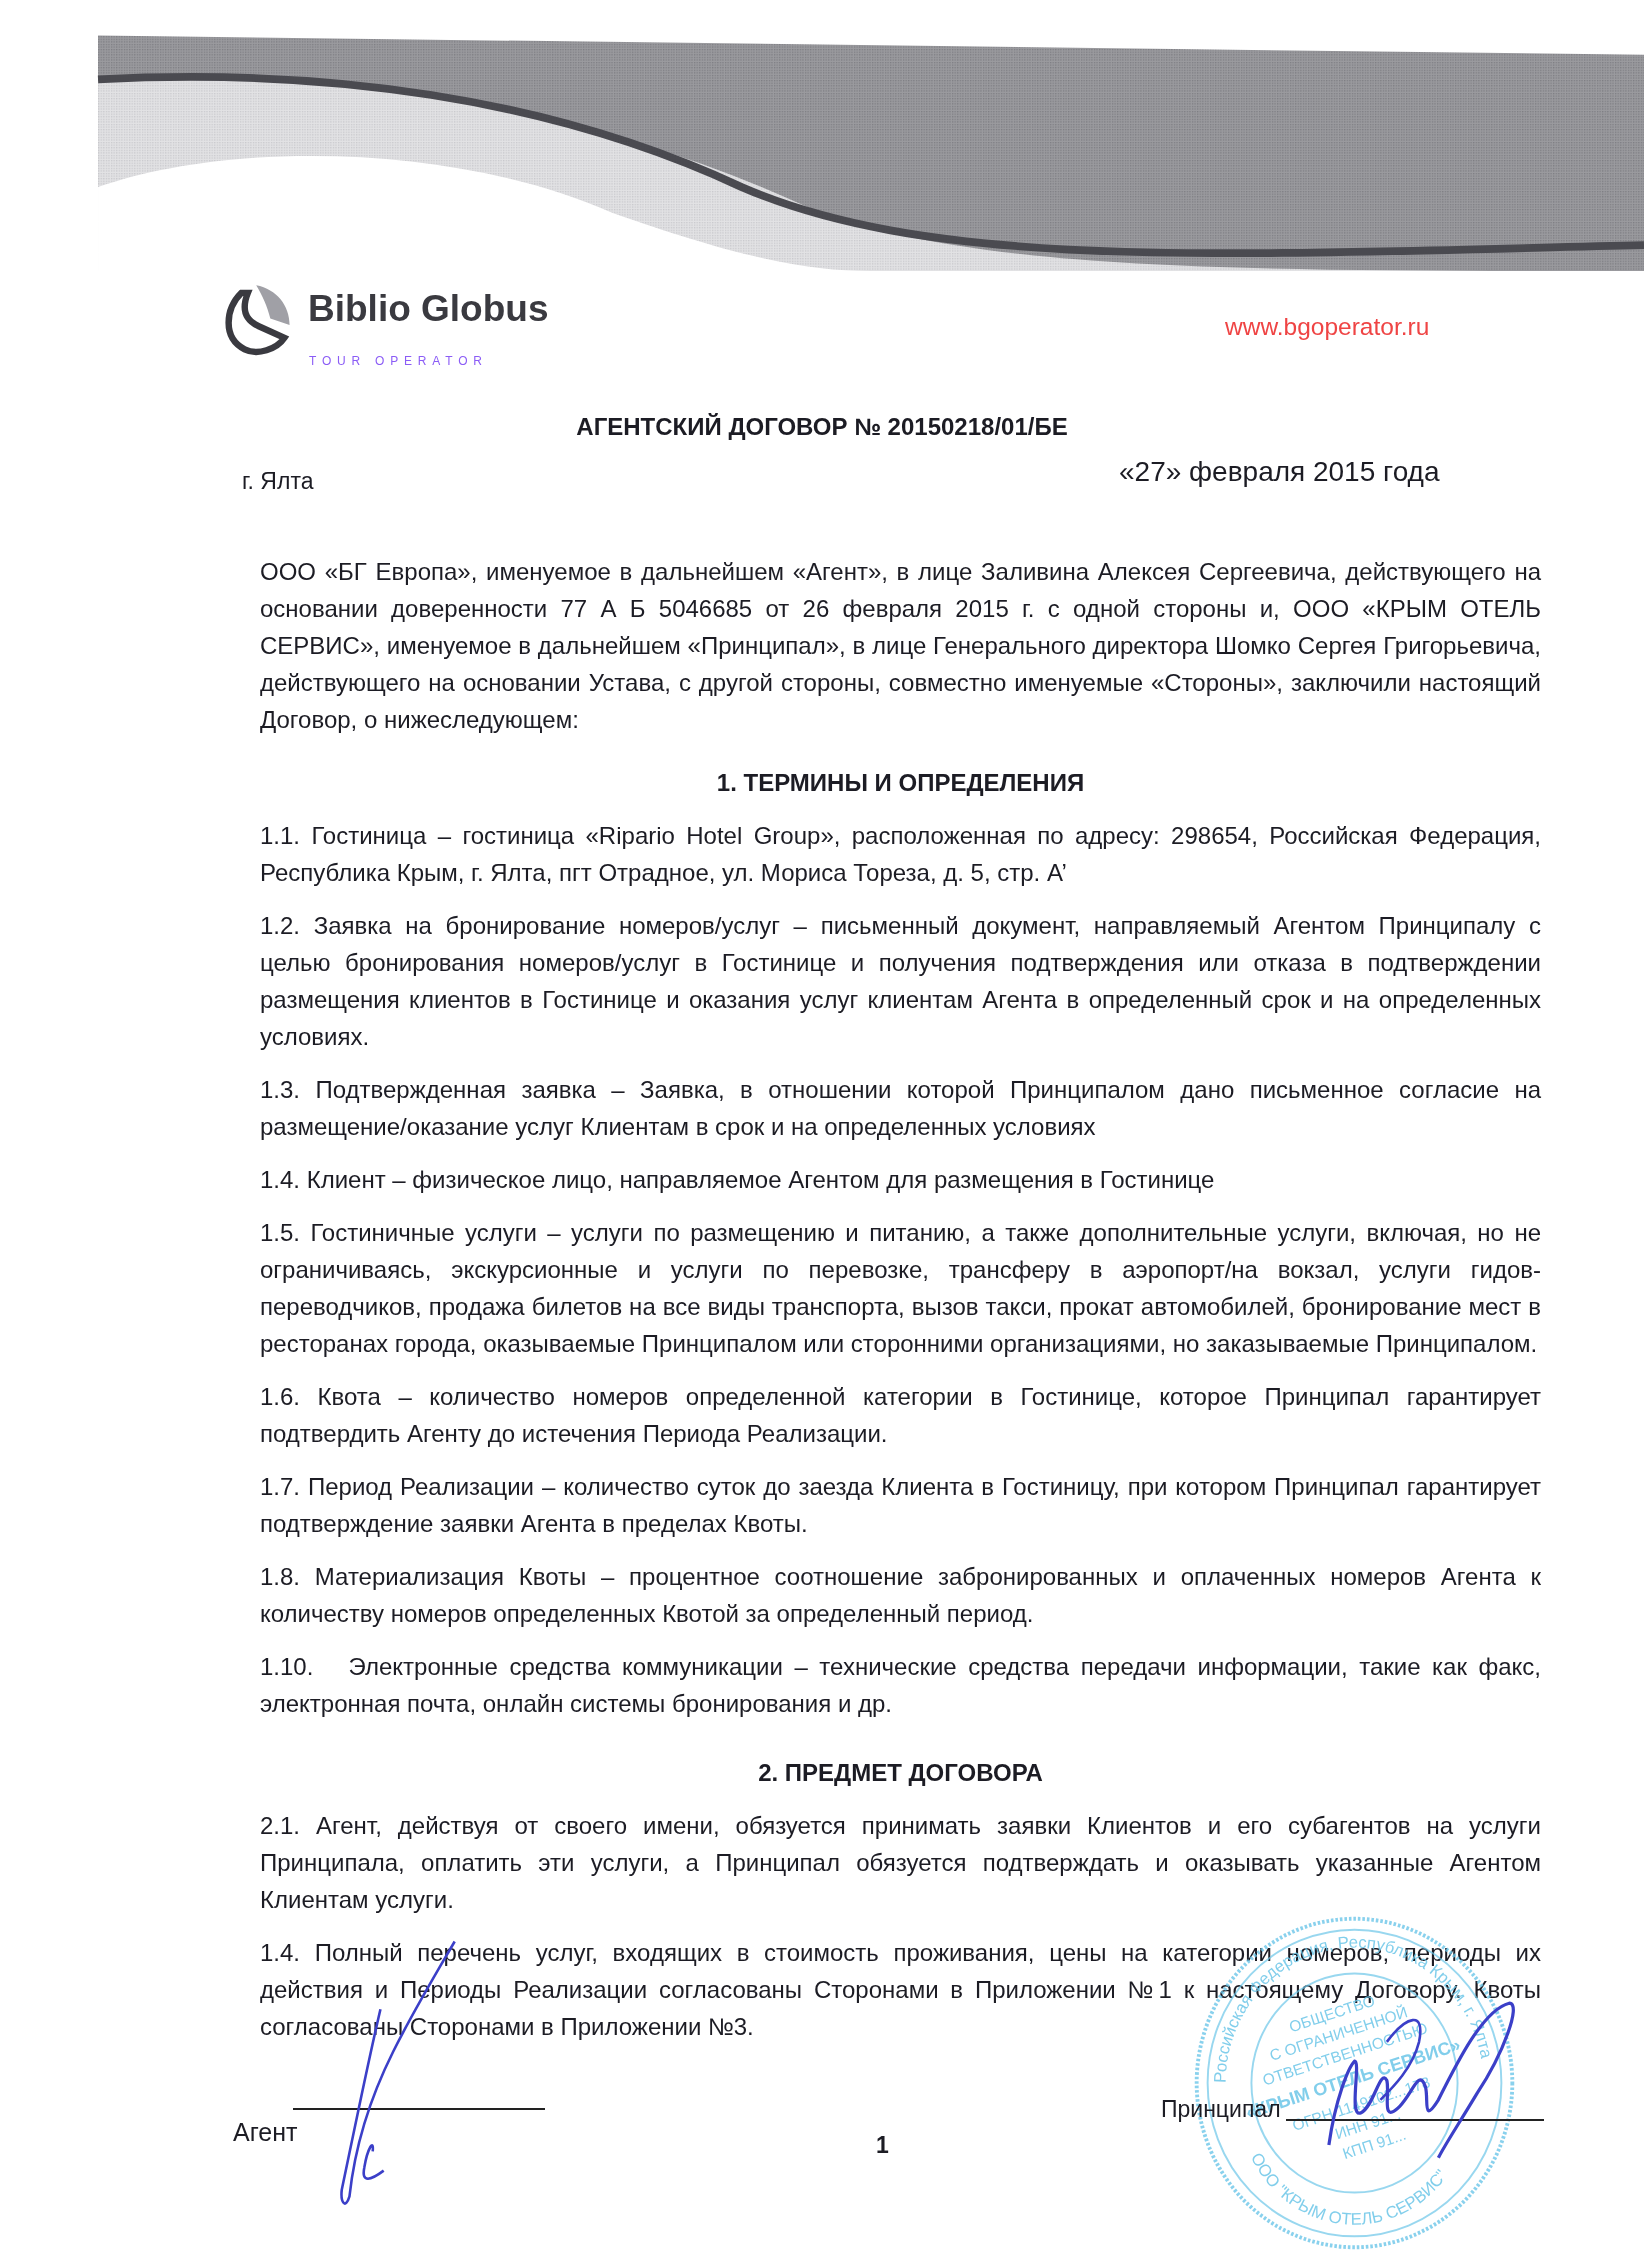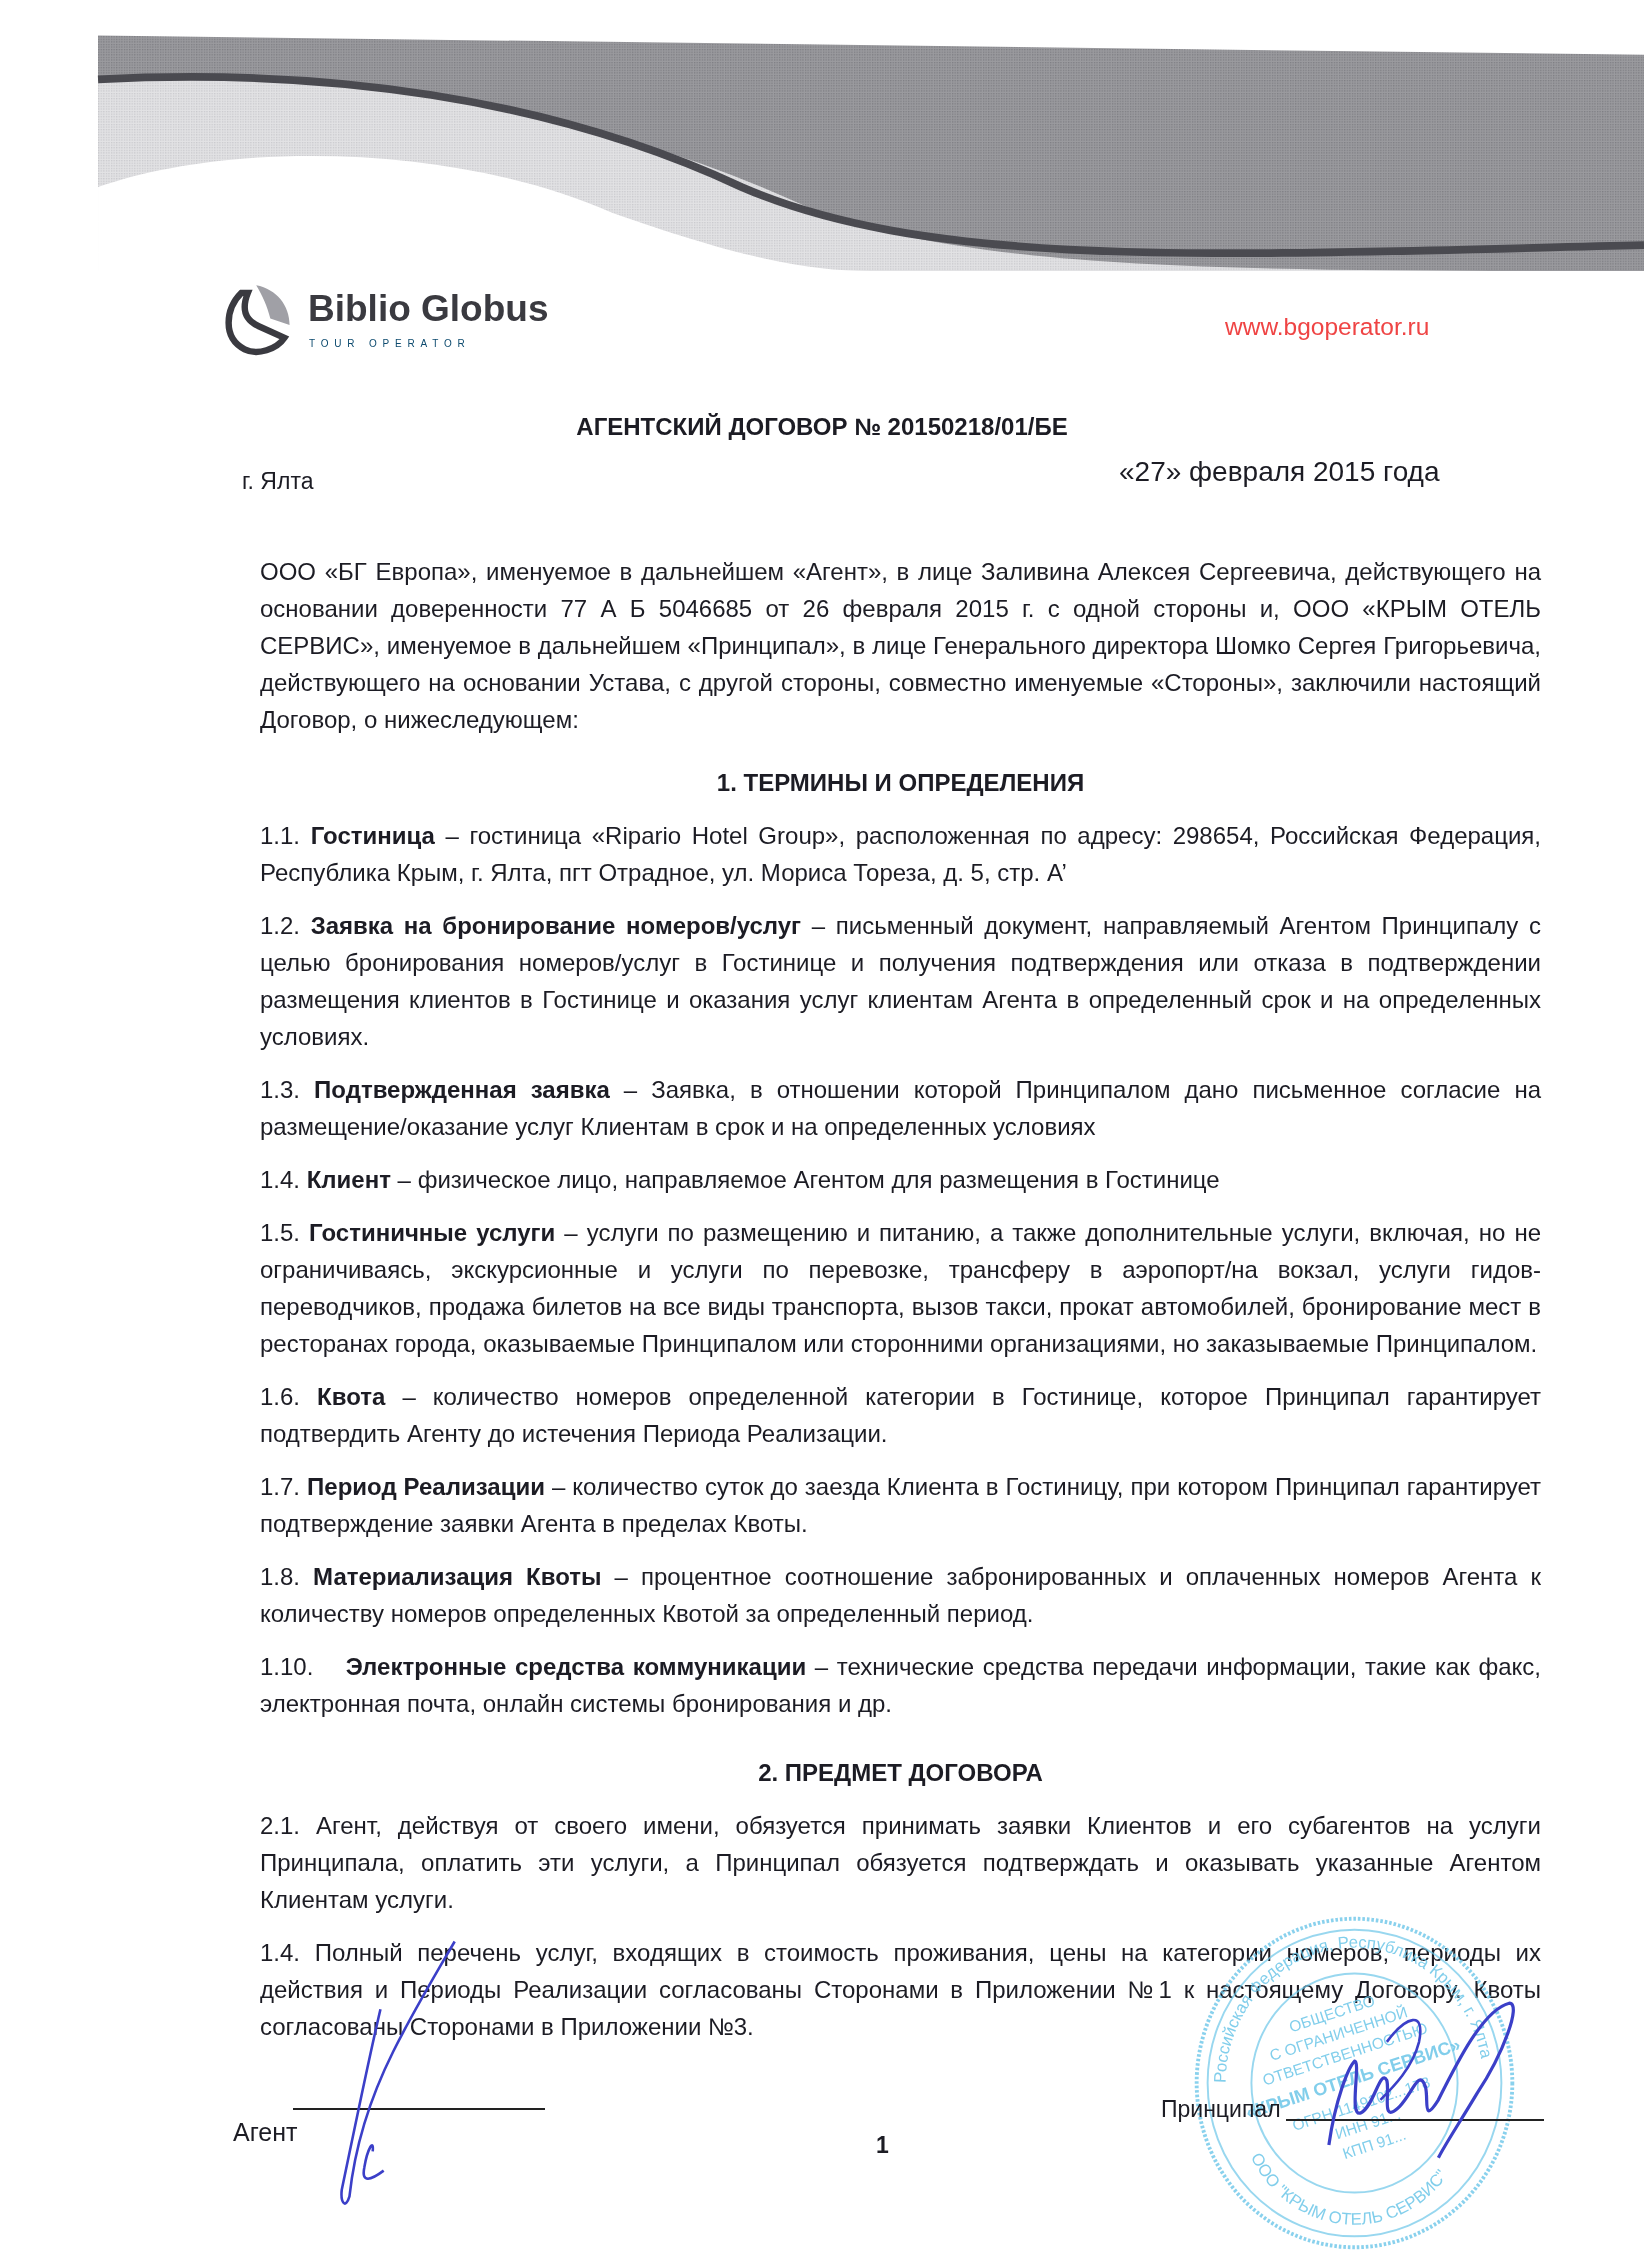--- a/index.html
+++ b/index.html
@@ -1,31 +1,31 @@
 <!DOCTYPE html>
 <html style="font-size:10.3px"><head>
 <meta charset="utf-8">
 <style>
   html, body { margin: 0; padding: 0; background: #ffffff; }
   body { width: 1644px; height: 2261px; position: relative; overflow: hidden;
          font-family: "Liberation Sans", "DejaVu Sans", sans-serif; color: #1c1c24; }
   .banner { position: absolute; left: 0; top: 0; width: 1644px; height: 271px; }
   .logo { position: absolute; left: 219px; top: 274px; width: 361px; height: 90px; }
   .logo-name { position: absolute; left: 89px; top: 14px; font-size: 37px; font-weight: bold; color: #3a3a40; letter-spacing: 0px; white-space: nowrap; }
-  .logo-sub { position: absolute; left: 90px; top: 64px; font-size: 10px; letter-spacing: 5.8px; color: #0c4a6e; white-space: nowrap; }
+  .logo-sub { position: absolute; left: 90px; top: 80px; font-size: 12px; letter-spacing: 5.8px; color: #8b5cf6; white-space: nowrap; }
   .website { position: absolute; left: 1225px; top: 313px; font-size: 24.5px; color: #ef4444; white-space: nowrap; }
   .title { position: absolute; left: 0; width: 1644px; top: 413px; text-align: center; font-size: 24px; font-weight: bold; }
   .city { position: absolute; left: 242px; top: 468px; font-size: 23px; }
   .date { position: absolute; left: 1119px; top: 456px; font-size: 28px; white-space: nowrap; }
   .content { position: absolute; left: 244px; top: 537px; width: 1313px; font-size: 24px; line-height: 37px; }
   .content p { margin: 16px; text-align: justify; }
   .section-head { text-align: center !important; font-weight: bold; margin-top: 26px !important; }
   .gap { margin-top: 1.3px !important; }
   .big-gap { margin-top: 32px !important; }
-  b { font-weight: bold; }
+  b { font-weight: normal; }
   .sig-agent { position: absolute; left: 233px; top: 2086px; font-size: 25px; margin-top: 32px; }
   .sig-line-agent { position: absolute; left: 293px; top: 2108px; width: 252px; border-bottom: 2.6px solid #222; }
   .sig-principal { position: absolute; left: 1161px; top: 2096px; font-size: 23px; }
   .sig-line-principal { position: absolute; left: 1286px; top: 2119px; width: 258px; border-bottom: 2.6px solid #222; }
   .page-num { position: absolute; left: 876px; top: 2132px; font-size: 23px; font-weight: bold; }
   .stamp { position: absolute; left: 1187px; top: 1909px; width: 335px; height: 348px; }
   .signature { position: absolute; }
 </style>
 </head>
 <body>

